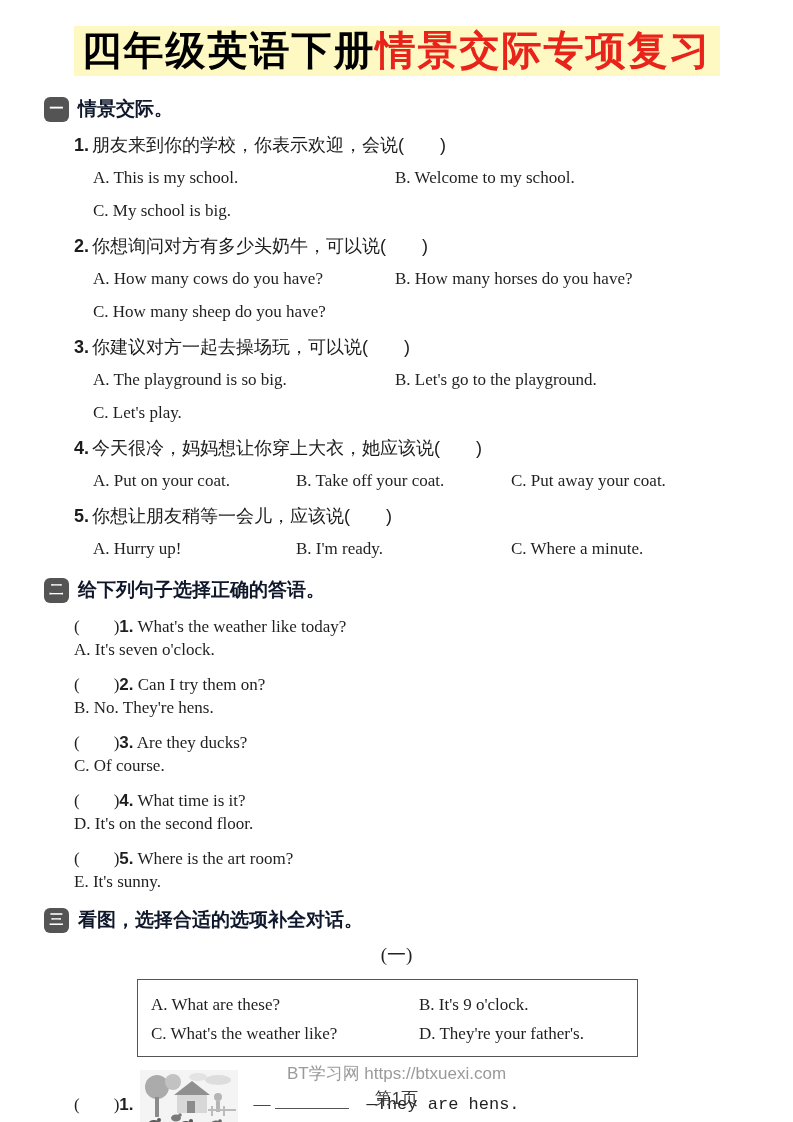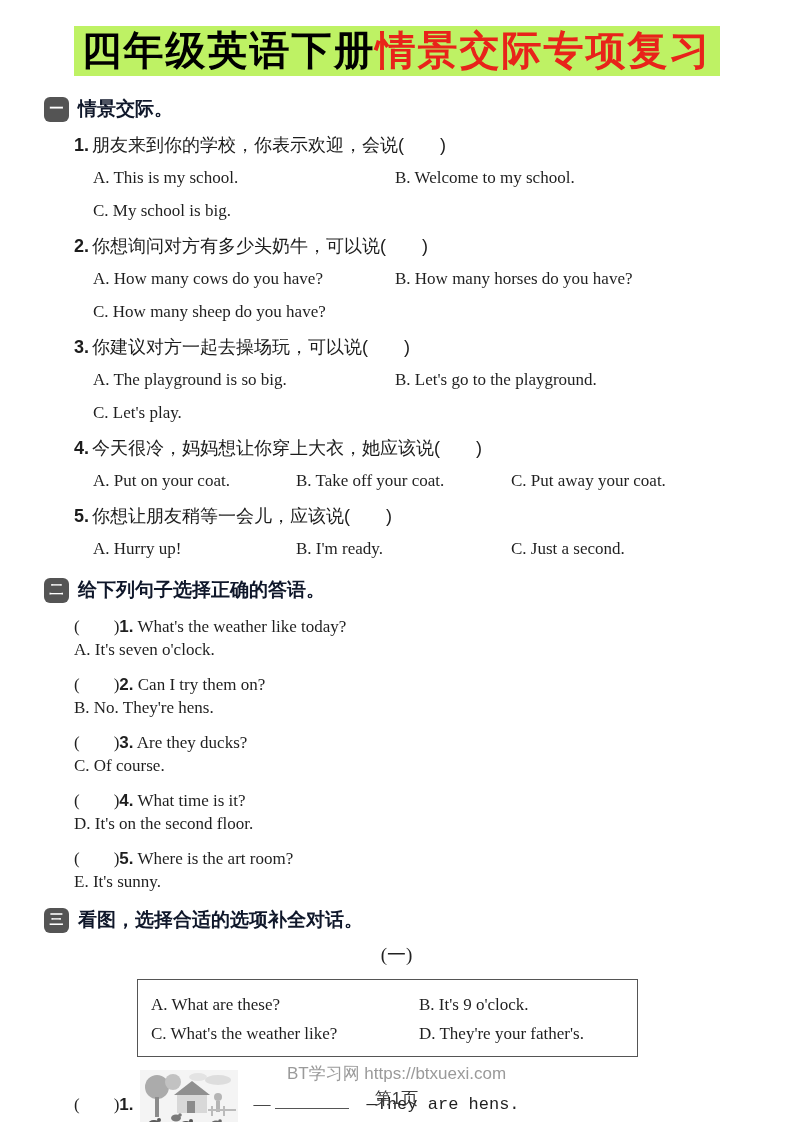--- a/index.html
+++ b/index.html
@@ -1,20 +1,20 @@
 <!DOCTYPE html>
 <html><head>
 <meta charset="utf-8">
 <style>
   html,body{margin:0;padding:0;background:#ffffff;}
   .page{position:relative;width:793px;height:1122px;background:#fff;overflow:hidden;
         font-family:"Liberation Sans",sans-serif;color:#1a1a1a;}
   
   .title-wrap{text-align:center;margin-top:26px;}
-  .title-band{display:inline-block;background:#bef264;padding:2px 8px 4px 8px;
+  .title-band{display:inline-block;background:#fef9c3;padding:2px 8px 4px 8px;
               font-size:40px;font-weight:900;letter-spacing:2px;line-height:1.1;}
   .title-red{color:#e8231a;}
   .title-black{color:#000;}
   
   .name-line{margin:27px 0 0 196px;font-size:20px;font-weight:700;color:#111;}
   .blank{display:inline-block;border-bottom:2px solid #111;height:17px;vertical-align:baseline;}
   .blank.b1{width:88px;}
   .blank.b2{width:88px;}
   .blank.b3{width:112px;}
   
@@ -110,21 +110,21 @@
       <span class="eng c3b">B. Take off your coat.</span>
       <span class="eng">C. Put away your coat.</span>
     </div>
   </div>
 
   <div>
     <div class="stem"><b>5.</b><span>你想让朋友稍等一会儿，应该说(　　)</span></div>
     <div class="opts">
       <span class="eng c3a">A. Hurry up!</span>
       <span class="eng c3b">B. I'm ready.</span>
-      <span class="eng">C. Just a second.</span>
+      <span class="eng">C. Where a minute.</span>
     </div>
   </div>
 
   <div class="sec-head" style="margin-top:16px;">
     <span class="sec-icon">二</span>
     <span class="sec-title">给下列句子选择正确的答语。</span>
   </div>
 
   <div class="s2row">
     <span class="s2left eng"><span>(　　)</span><span class="s2num">1.</span> <span>What's the weather like today?</span></span>

